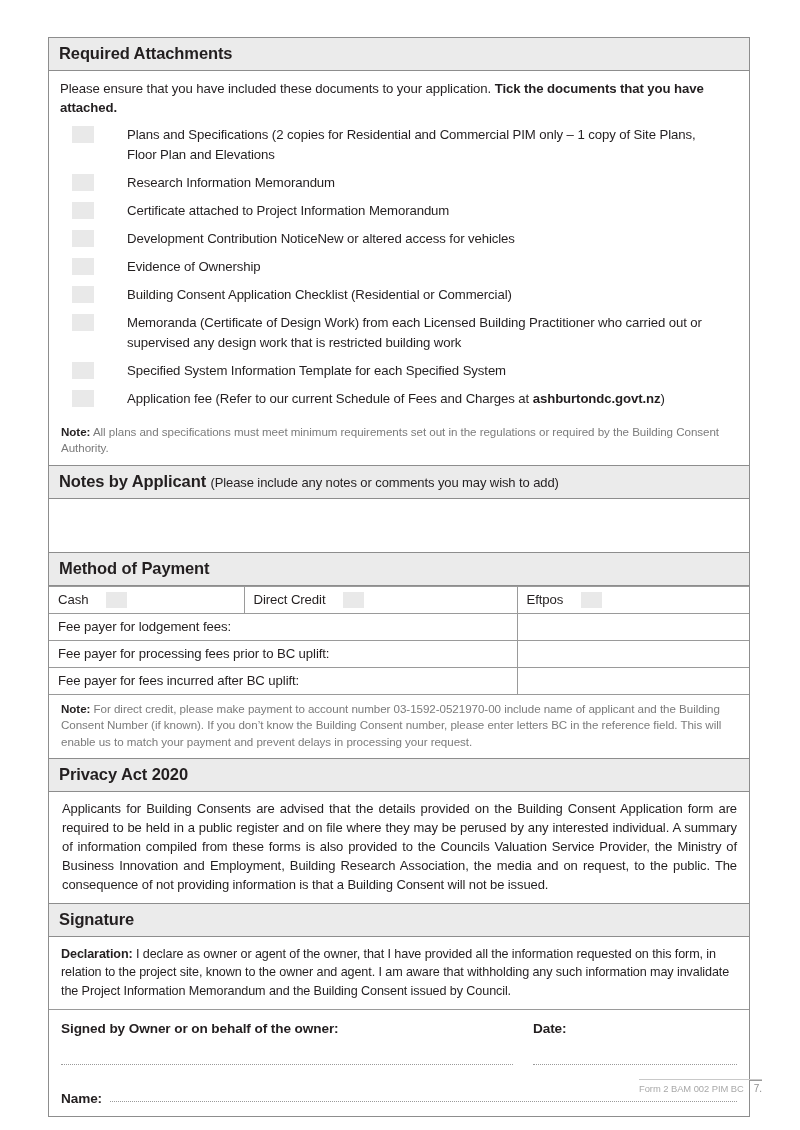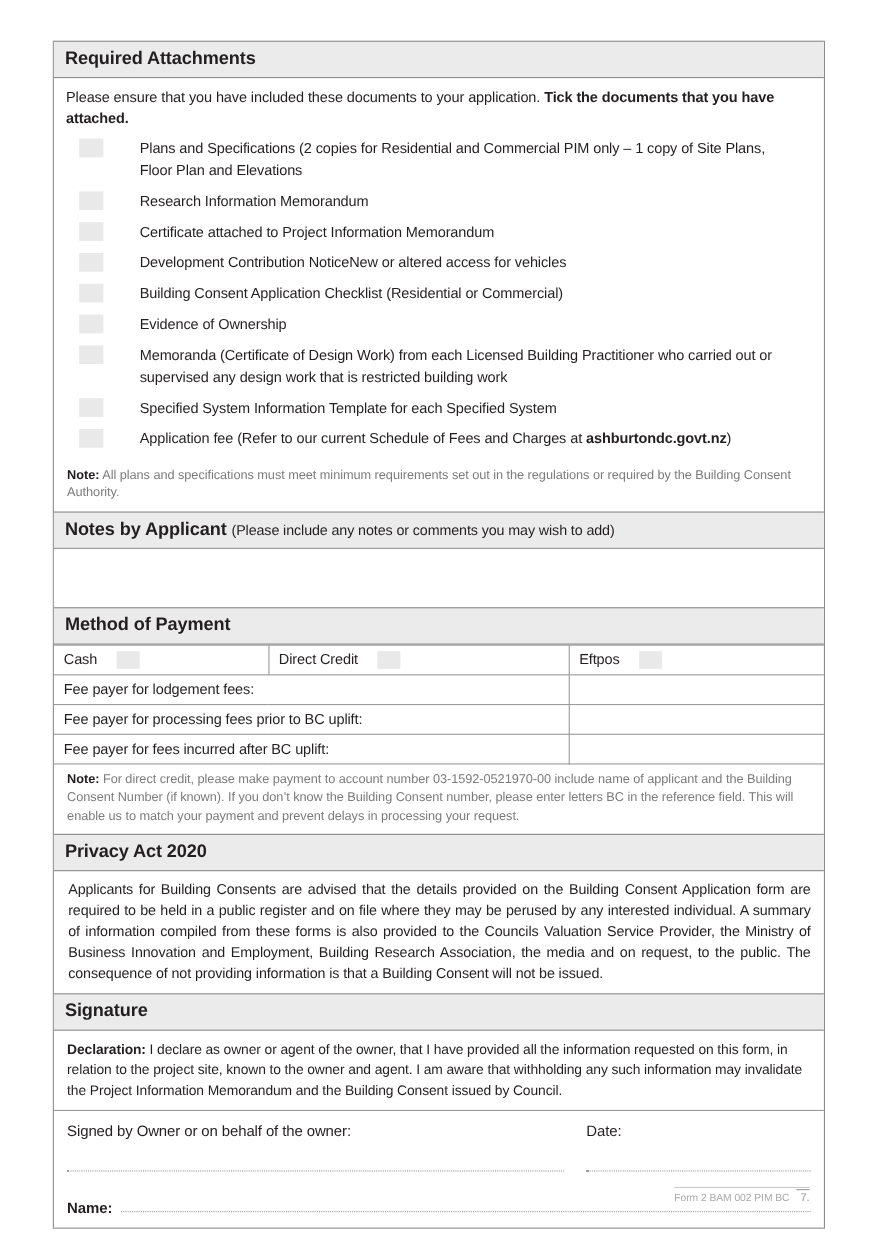--- a/index.html
+++ b/index.html
@@ -168,21 +168,21 @@
 
   
   .sigblock {
     padding: 11px 12px 10px 12px;
     border-bottom: 1.6px solid #8d8d8d;
     box-sizing: border-box;
   }
   .sig-row1 {
     display: flex;
     font-size: 13.6px;
-    font-weight: normal;
+    font-weight: bold;
     letter-spacing: -0.1px;
     justify-content: flex-end;
   }
   .sig-row1 .c1 { width: 472px; }
   .sig-row1 .c2 { flex: 1; }
 
   .sig-lines {
     display: flex;
     margin-top: 27px;
   }
@@ -208,21 +208,21 @@
   .name-row .nmline {
     flex: 1;
     border-bottom: 1.7px dotted #9a9a9a;
     height: 1px;
     margin-bottom: 4px;
   }
 
   
   .footer {
     position: absolute;
-    left: 613px;
+    left: 639px;
     top: 1079px;
     width: 123px;
   }
   .footer .rule {
     border-top: 1px solid #c9c9c9;
     width: 123px;
   }
   .footer .frow {
     display: flex;
     justify-content: space-between;
@@ -274,26 +274,26 @@
           <div class="chk-label">Certificate attached to Project Information Memorandum</div>
         </div>
 
         <div class="chk-row">
           <div class="chk-box"></div>
           <div class="chk-label">Development Contribution NoticeNew or altered access for vehicles</div>
         </div>
 
         <div class="chk-row">
           <div class="chk-box"></div>
+          <div class="chk-label">Evidence of Ownership</div>
+        </div>
+
+        <div class="chk-row">
+          <div class="chk-box"></div>
           <div class="chk-label">Building Consent Application Checklist (Residential or Commercial)</div>
-        </div>
-
-        <div class="chk-row">
-          <div class="chk-box"></div>
-          <div class="chk-label">Evidence of Ownership</div>
         </div>
 
         <div class="chk-row">
           <div class="chk-box"></div>
           <div class="chk-label">Memoranda (Certificate of Design Work) from each Licensed Building Practitioner who carried out or supervised any design work that is restricted building work</div>
         </div>
 
         <div class="chk-row">
           <div class="chk-box"></div>
           <div class="chk-label">Specified System Information Template for each Specified System</div>

